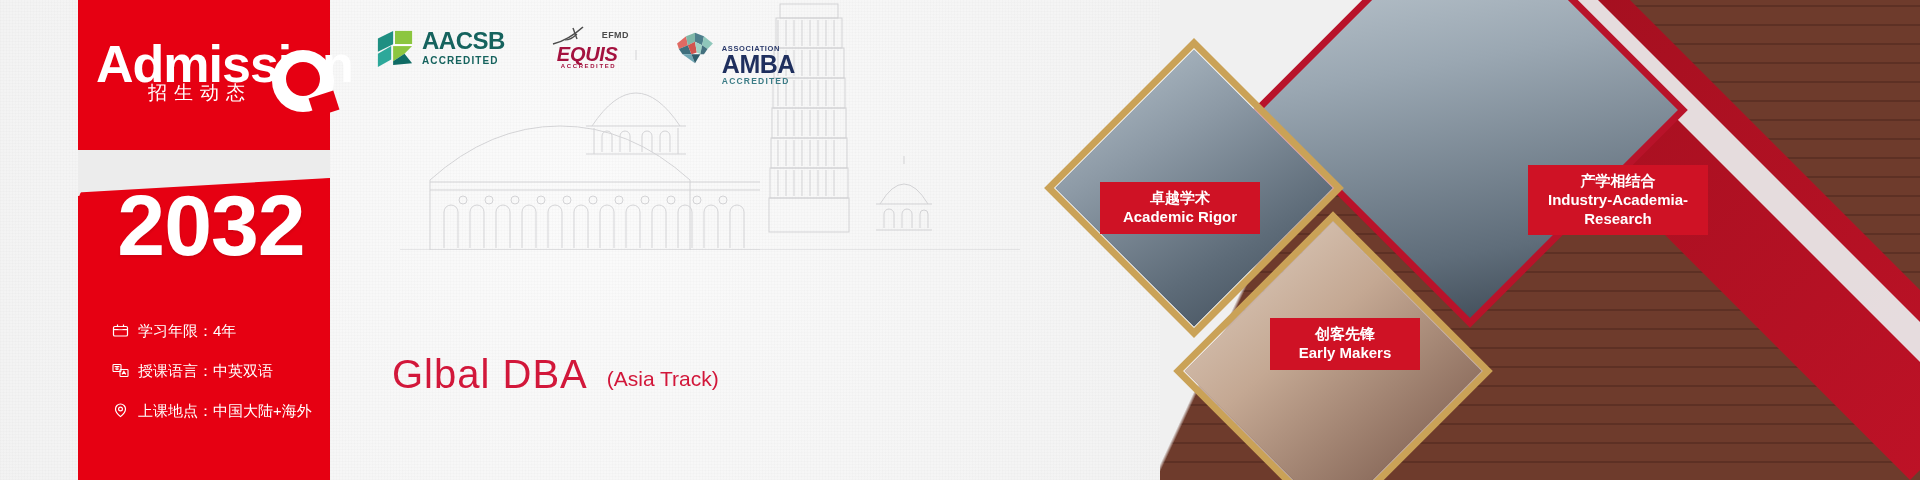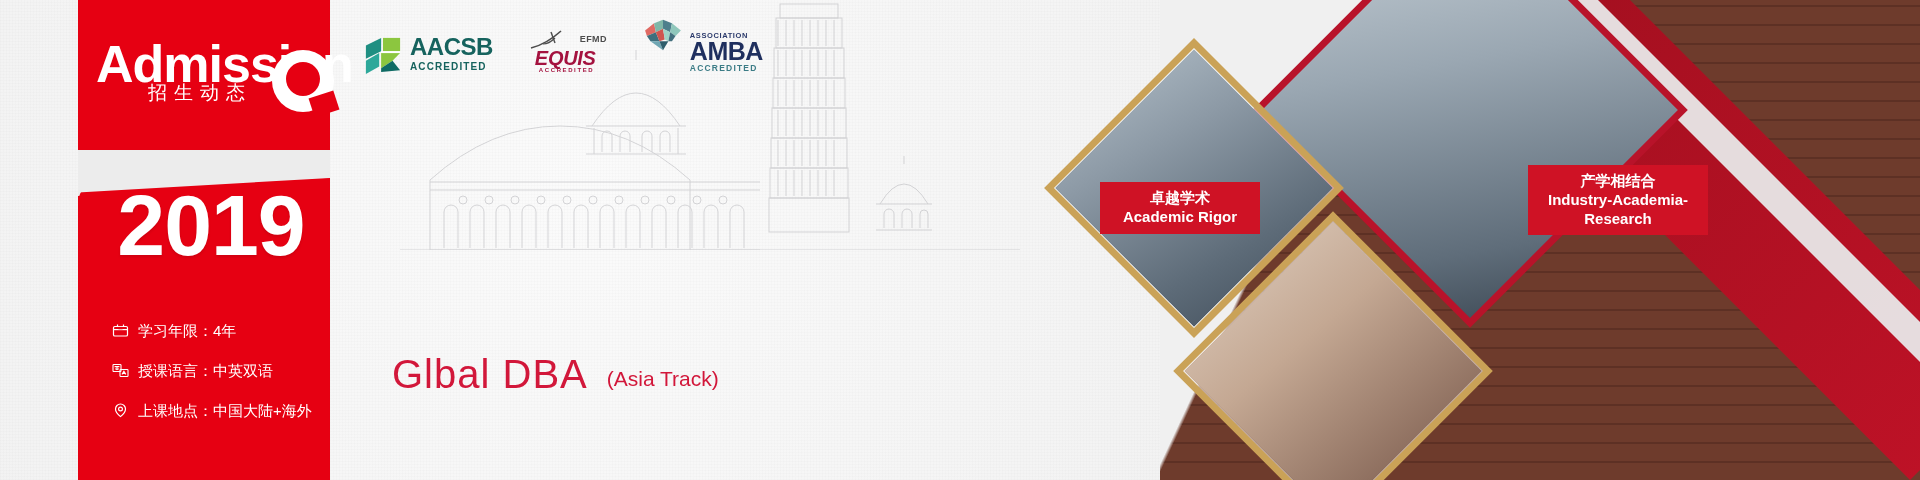--- a/index.html
+++ b/index.html
@@ -101,22 +101,22 @@
     white-space:nowrap;
   }
   .info-ico{
     width:17px; height:17px; flex:0 0 17px;
     display:flex; align-items:center; justify-content:center;
   }
   .info-ico svg{ display:block; }
 
   
   .accred{
-    position:absolute; left:364px; top:22px; height:52px;
-    display:flex; align-items:flex-end; gap:36px; z-index:4;
+    position:absolute; left:376px; top:22px; height:52px;
+    display:flex; align-items:center; gap:46px; z-index:4;
   }
   .ac-item{ display:flex; align-items:center; gap:8px; }
   .aacsb-mark{ width:38px; height:38px; position:relative; }
   .aacsb-txt .l1{ font-size:24px; font-weight:700; color:#16635e; letter-spacing:-0.5px; line-height:1; }
   .aacsb-txt .l2{ font-size:10px; font-weight:700; color:#16635e; letter-spacing:1.1px; line-height:1.5; }
 
   .equis{ position:relative; width:78px; height:44px; }
   .equis .efmd{ position:absolute; right:0; top:4px; font-size:9px; font-weight:700; color:#4c4c4c; letter-spacing:0.4px; }
   .equis .word{ position:absolute; left:6px; top:17px; font-size:20px; font-weight:700; font-style:italic; color:#a4123f; letter-spacing:-0.3px; }
   .equis .sub{ position:absolute; left:10px; top:37px; font-size:6px; font-weight:700; color:#a4123f; letter-spacing:1.6px; }
@@ -251,20 +251,24 @@
     <div class="tile-frame" style="left:68px; top:82px; width:212px; height:212px;"></div>
     <div class="lbl" style="left:80px; top:182px; width:160px;">
       <span class="cn">卓越学术</span>
       <span class="en">Academic Rigor</span>
     </div>
 
     <div class="tile ph3" style="left:208px; top:266px; width:210px; height:210px;">
       <div class="img ph3"></div>
     </div>
     <div class="tile-frame" style="left:200px; top:258px; width:226px; height:226px;"></div>
+    <div class="lbl" style="left:250px; top:318px; width:150px;">
+      <span class="cn">创客先锋</span>
+      <span class="en">Early Makers</span>
+    </div>
 
   </div>
 
   <svg class="pisa" viewBox="0 0 620 250">
     <g fill="none" stroke="#b9b9bd" stroke-width="1">
 
       <g transform="translate(370,0)">
         <rect x="10" y="4" width="58" height="14"></rect>
         <rect x="6" y="18" width="66" height="30"></rect>
         <rect x="4" y="48" width="70" height="30"></rect>
@@ -450,21 +454,21 @@
 
   <div class="logo-wrap">
     <div class="logo-admission">Admission</div>
     <div class="logo-cn">招生动态</div>
     <div class="logo-badge">
       <div class="logo-badge-person"></div>
       <div class="logo-badge-cut"></div>
     </div>
   </div>
 
-  <div class="year">2019</div>
+  <div class="year">2032</div>
 
   <div class="info-list">
 
     <div class="info-row">
       <span class="info-ico">
         <svg width="17" height="17" viewBox="0 0 17 17" fill="none" stroke="#fff" stroke-width="1.2">
           <rect x="1.5" y="4.5" width="14" height="9.5" rx="1.3"></rect>
           <path d="M5.5 4.5 V2.6 M11.5 4.5 V2.6"></path>
           <path d="M1.5 7.6 H15.5"></path>
           <rect x="6.4" y="4.9" width="4.2" height="2.4" fill="#e60012" stroke="none"></rect>

